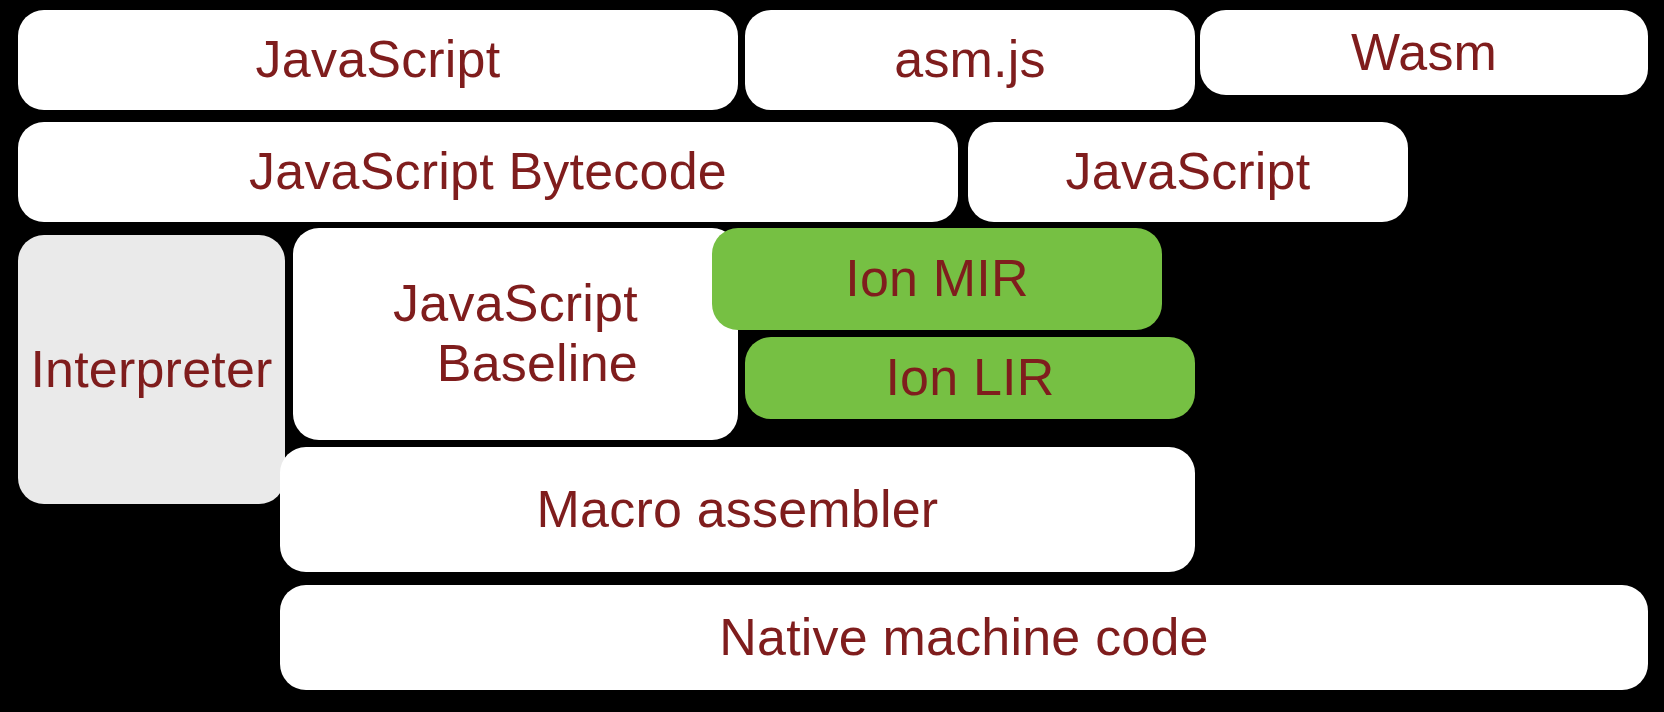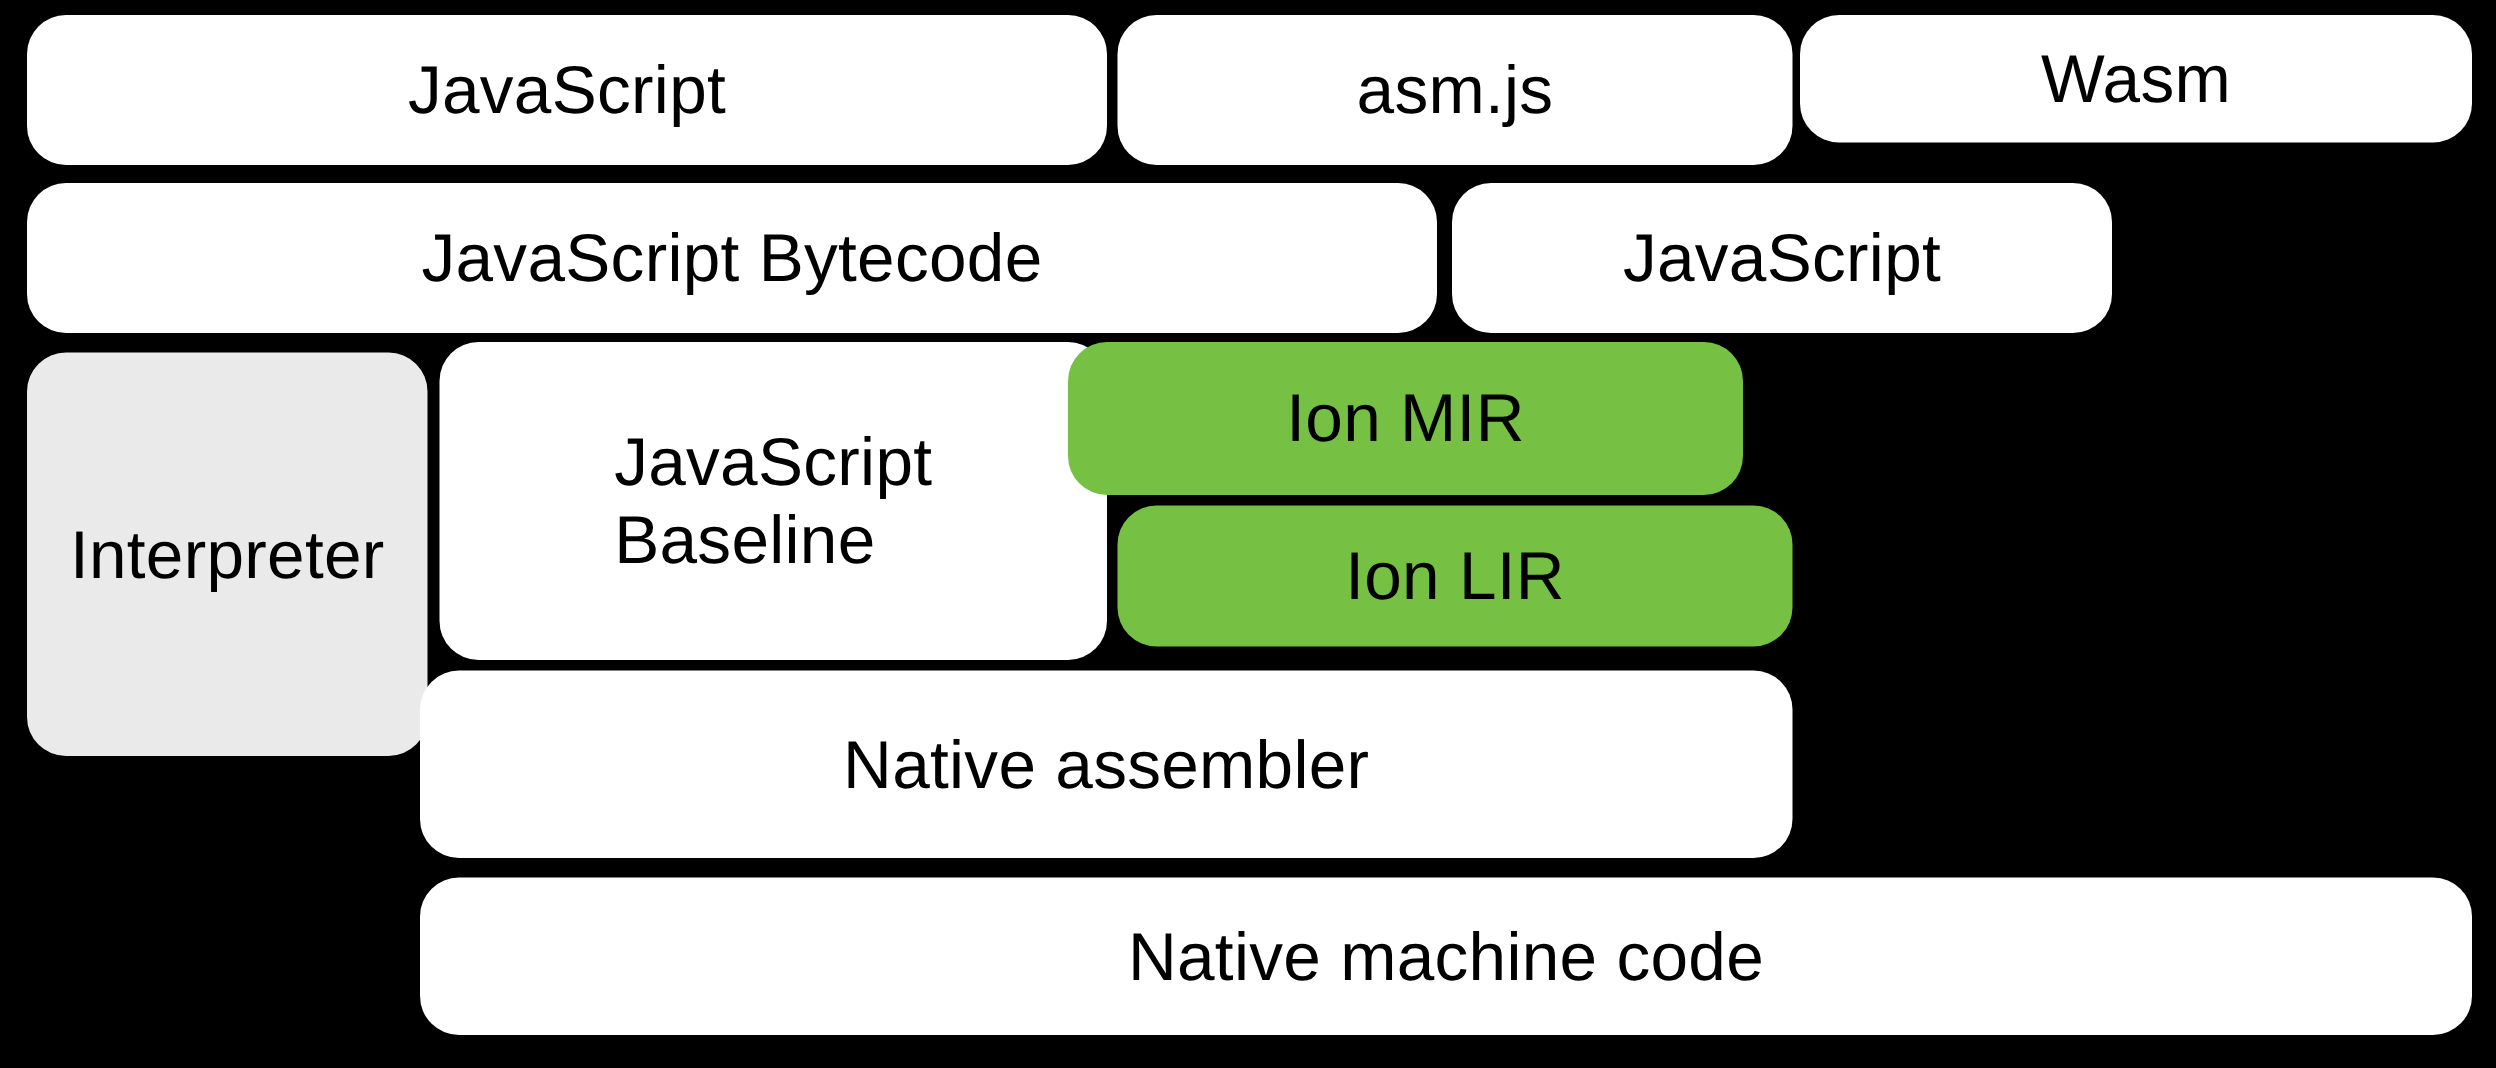--- a/index.html
+++ b/index.html
@@ -18,23 +18,23 @@
     background: #000000;
     overflow: hidden;
   }
   .box {
     position: absolute;
     box-sizing: border-box;
     border-radius: 26px;
     display: flex;
     align-items: center;
     justify-content: center;
-    text-align: left;
-    color: #000000;
-    font-size: 45px;
+    text-align: right;
+    color: #7f1d1d;
+    font-size: 52px;
     line-height: 1.15;
     font-weight: 400;
     letter-spacing: 0.2px;
     white-space: pre-line;
     -webkit-font-smoothing: antialiased;
   }
   .box.white   { background: #FFFFFF; }
   .box.grey    { background: #EAEAEA; }
   .box.green   { background: #76C043; }
   .box.pink    { background: #F7798D; }
@@ -74,26 +74,26 @@
 
   <div class="box white" style="left:293px; top:228px; width:445px;  height:212px;">
     <span class="label">JavaScript
 Baseline</span>
   </div>
 
   <div class="box green" style="left:712px; top:228px; width:450px;  height:102px;">
     <span class="label">Ion MIR</span>
   </div>
 
-  <div class="box green" style="left:745px; top:337px; width:450px;  height:94px;">
+  <div class="box green" style="left:745px; top:337px; width:450px;  height:82px;">
     <span class="label">Ion LIR</span>
   </div>
 
 
   <div class="box white" style="left:280px; top:447px; width:915px;  height:125px;">
-    <span class="label">Native assembler</span>
+    <span class="label">Macro assembler</span>
   </div>
 
   <div class="box white" style="left:280px; top:585px; width:1368px; height:105px;">
     <span class="label">Native machine code</span>
   </div>
 
 </div>
 
 </body></html>

